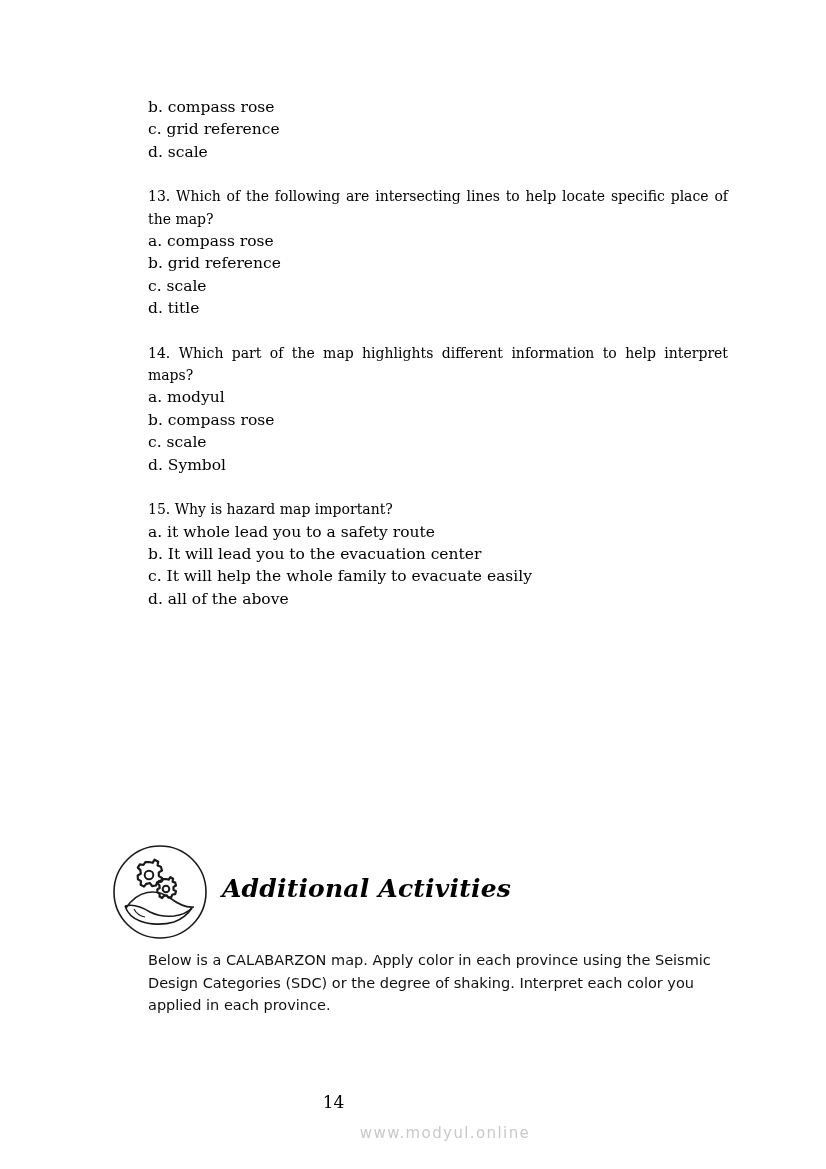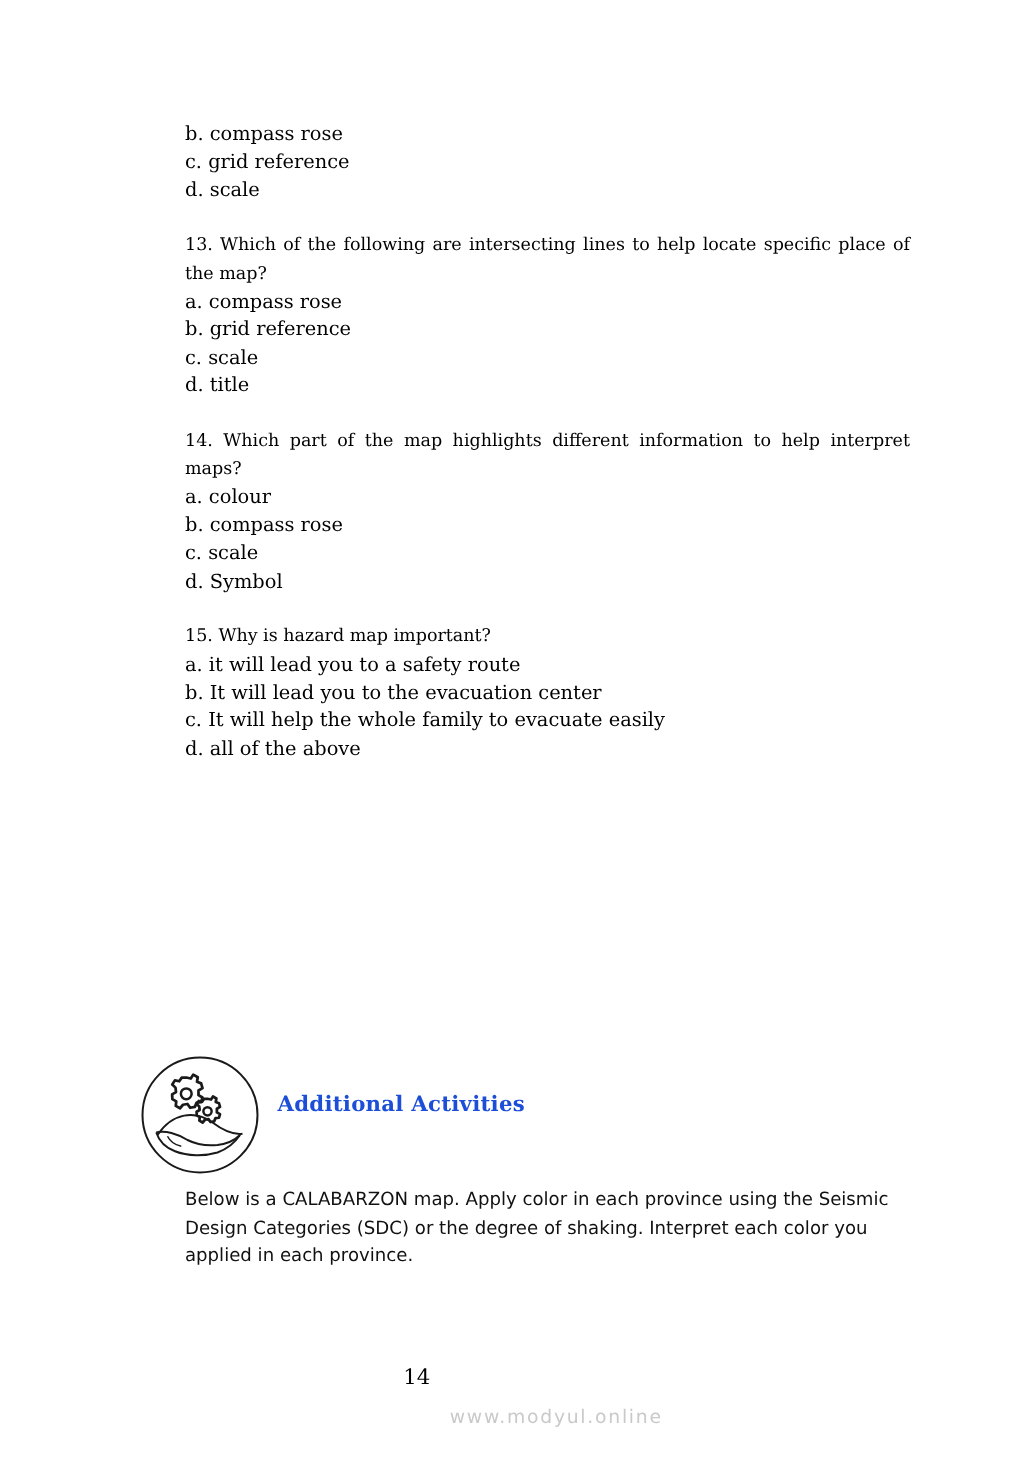--- a/index.html
+++ b/index.html
@@ -62,23 +62,24 @@
     top: 0;
     width: 96px;
     height: 96px;
   }
   .activity-title {
     position: absolute;
     left: 110px;
     top: 30px;
     font-family: "DejaVu Serif", serif;
     font-weight: bold;
-    font-size: 17px;
+    font-style: italic;
+    font-size: 25px;
     letter-spacing: 0.2px;
-    color: #1d4ed8;
+    color: #000000;
   }
   .activity-body {
     position: absolute;
     left: 148px;
     top: 949px;
     width: 582px;
     font-family: "DejaVu Sans", sans-serif;
     font-size: 14.5px;
     line-height: 22.5px;
     text-align: left;
@@ -123,29 +124,29 @@
     <div class="q-block">
       <p class="q-stem">13. Which of the following are intersecting lines to help locate specific place of the map?</p>
       <p class="q-choice">a. compass rose</p>
       <p class="q-choice">b. grid reference</p>
       <p class="q-choice">c. scale</p>
       <p class="q-choice">d. title</p>
     </div>
 
     <div class="q-block">
       <p class="q-stem">14. Which part of the map highlights different information to help interpret maps?</p>
-      <p class="q-choice">a. colour</p>
+      <p class="q-choice">a. modyul</p>
       <p class="q-choice">b. compass rose</p>
       <p class="q-choice">c. scale</p>
       <p class="q-choice">d. Symbol</p>
     </div>
 
     <div class="q-block">
       <p class="q-stem">15. Why is hazard map important?</p>
-      <p class="q-choice">a. it will lead you to a safety route</p>
+      <p class="q-choice">a. it whole lead you to a safety route</p>
       <p class="q-choice">b. It will lead you to the evacuation center</p>
       <p class="q-choice">c. It will help the whole family to evacuate easily</p>
       <p class="q-choice">d. all of the above</p>
     </div>
 
   </div>
 
   <div class="activity-header">
     <div class="badge">
       <svg width="96" height="96" viewBox="0 0 96 96" xmlns="http://www.w3.org/2000/svg">

